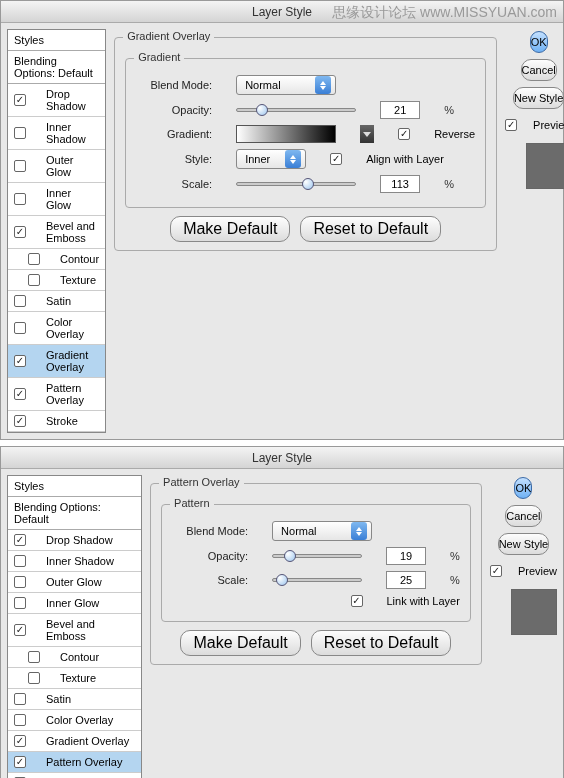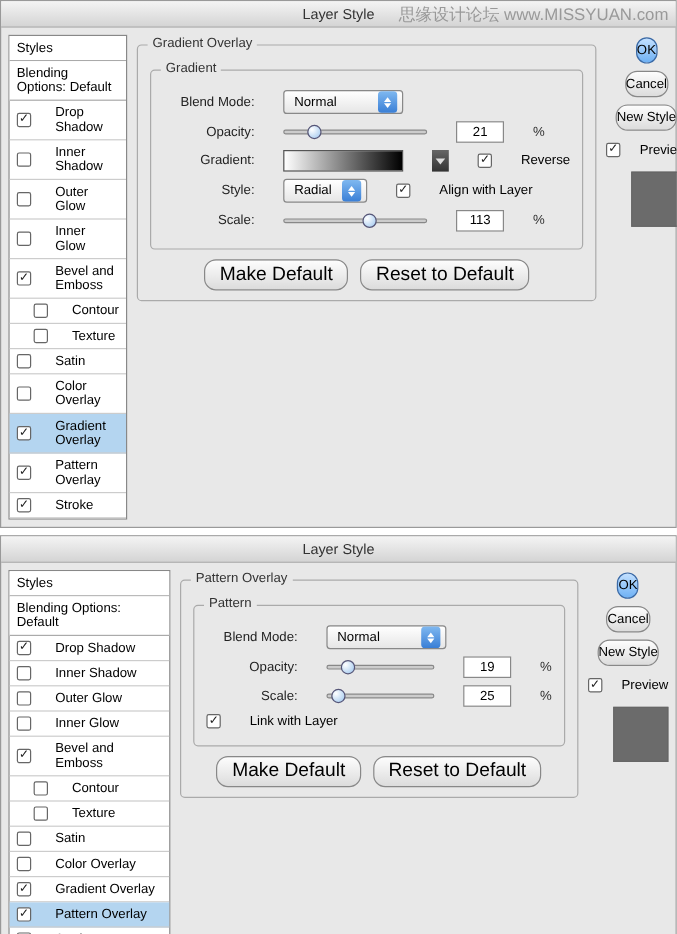--- a/index.html
+++ b/index.html
@@ -133,21 +133,21 @@
           <div class="row">
             <span class="row-label">Gradient:</span>
             <div class="gradient-swatch"></div>
             <div class="swatch-arrow"></div>
             <span class="checkbox checked"></span>
             <span>Reverse</span>
           </div>
           <div class="row">
             <span class="row-label">Style:</span>
             <div class="dropdown" style="min-width:70px">
-                <span>Radial</span>
+                <span>Inner</span>
                 <span class="dd-arrows"></span>
               </div>
             <span class="checkbox checked"></span>
             <span>Align with Layer</span>
           </div>
           <div class="row">
             <span class="row-label">Scale:</span>
             <div class="slider">
                 <div class="thumb" style="left:60%"></div>
               </div>
@@ -254,21 +254,21 @@
             <span class="unit">%</span>
           </div>
           <div class="row">
             <span class="row-label">Scale:</span>
             <div class="slider">
                 <div class="thumb" style="left:10%"></div>
               </div>
             <div class="numbox">25</div>
             <span class="unit">%</span>
           </div>
-          <div class="row" style="justify-content:flex-start">
+          <div class="row" style="justify-content:flex-end">
             <span class="checkbox checked"></span>
             <span>Link with Layer</span>
           </div>
         </div>
         <div class="button-row">
           <div class="button">Make Default</div>
           <div class="button">Reset to Default</div>
         </div>
       </div>
     </div>

